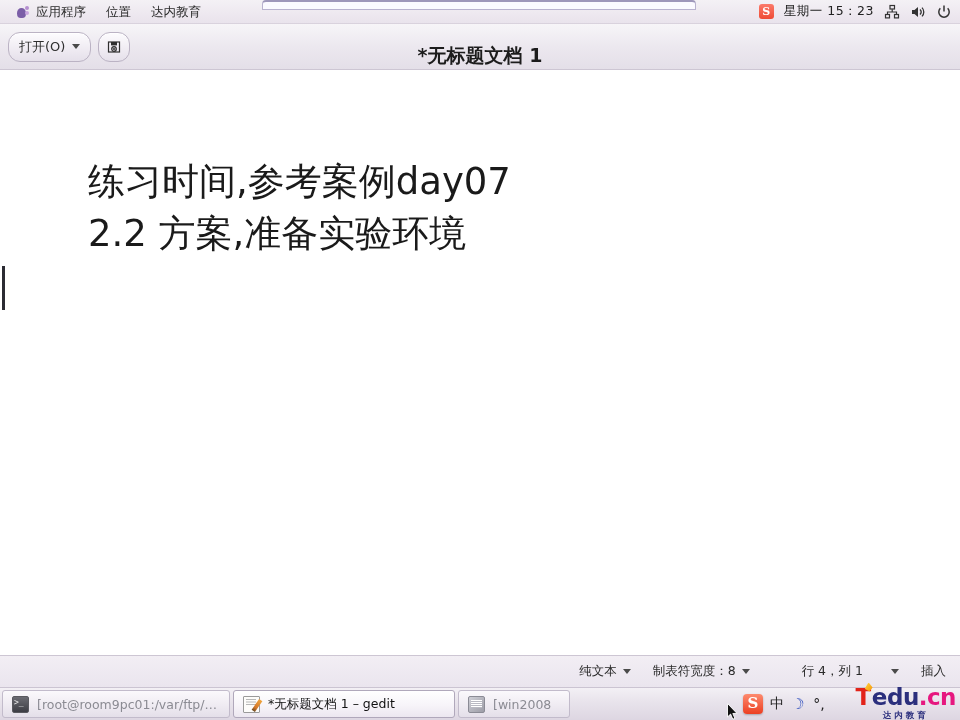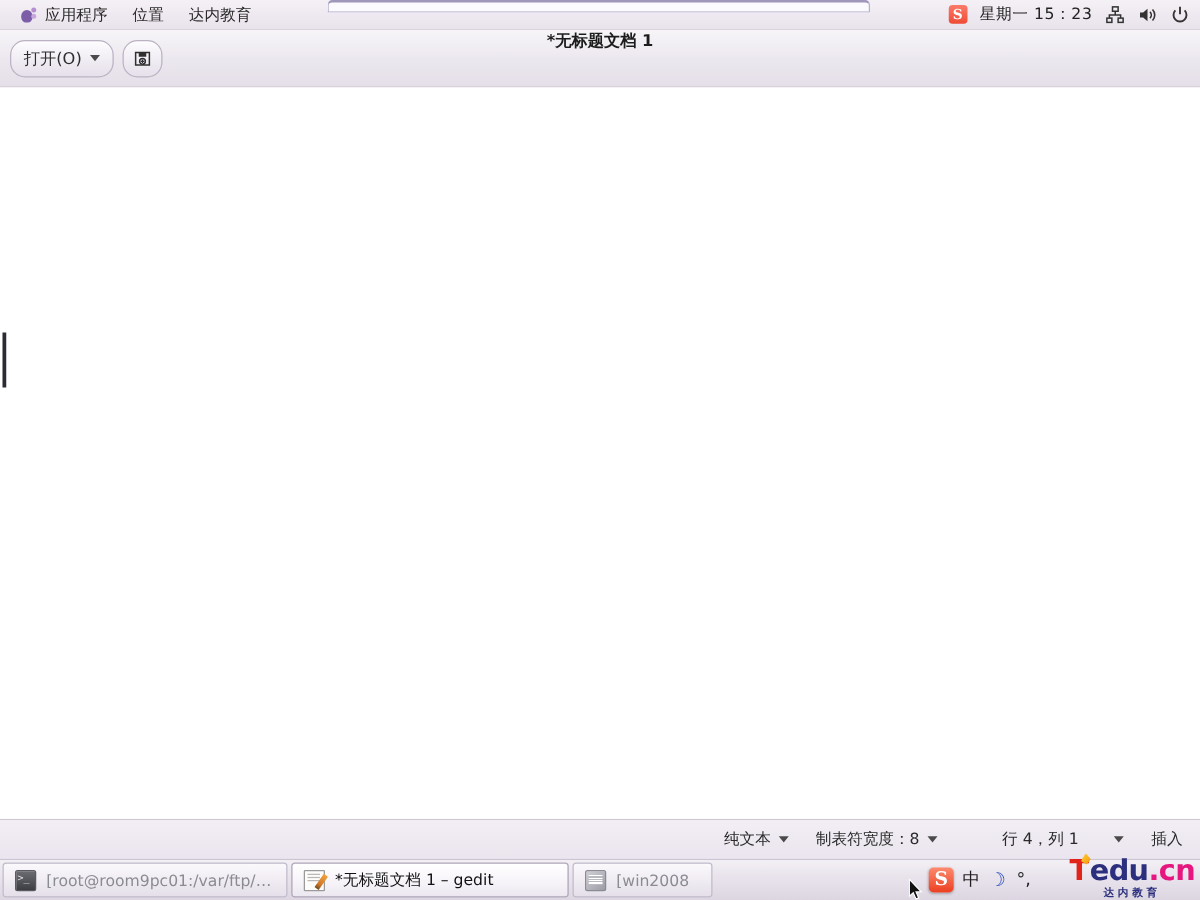--- a/index.html
+++ b/index.html
@@ -105,22 +105,22 @@
   .caret-down {
     width: 0; height: 0;
     border-left: 4.5px solid transparent;
     border-right: 4.5px solid transparent;
     border-top: 5px solid #4a4a4a;
     display: inline-block;
   }
   #window-title {
     position: absolute;
     left: 0; right: 0; top: 0; bottom: 0;
-    display: flex; align-items: flex-start; justify-content: center;
-    font-size: 13px; color: #1c1c1c; font-weight: 600;
+    display: flex; align-items: flex-end; justify-content: center;
+    font-size: 19px; color: #1c1c1c; font-weight: 600;
     pointer-events: none;
   }
   .hb-close {
     width: 28px; height: 28px;
     display: flex; align-items: center; justify-content: center;
     font-size: 16px; color: #333; cursor: default;
     border-radius: 4px;
   }
   .hamburger { display: flex; flex-direction: column; gap: 2.5px; }
   .hamburger i { display: block; width: 13px; height: 2px; background: #3a3a3a; }
@@ -387,20 +387,22 @@
         </div>
       </div>
 
       <div id="window-title">
         <span>*无标题文档 1</span>
       </div>
 
     </div>
 
     <div id="doc-area">
+      <div id="doc-text"><span>练习时间,参考案例day07</span>
+<span>2.2 方案,准备实验环境</span></div>
       <div id="caret"></div>
     </div>
 
     <div id="statusbar">
       <div class="sb-item">
         <span>纯文本</span>
         <span class="caret-down"></span>
       </div>
       <div class="sb-item">
         <span>制表符宽度：8</span>

